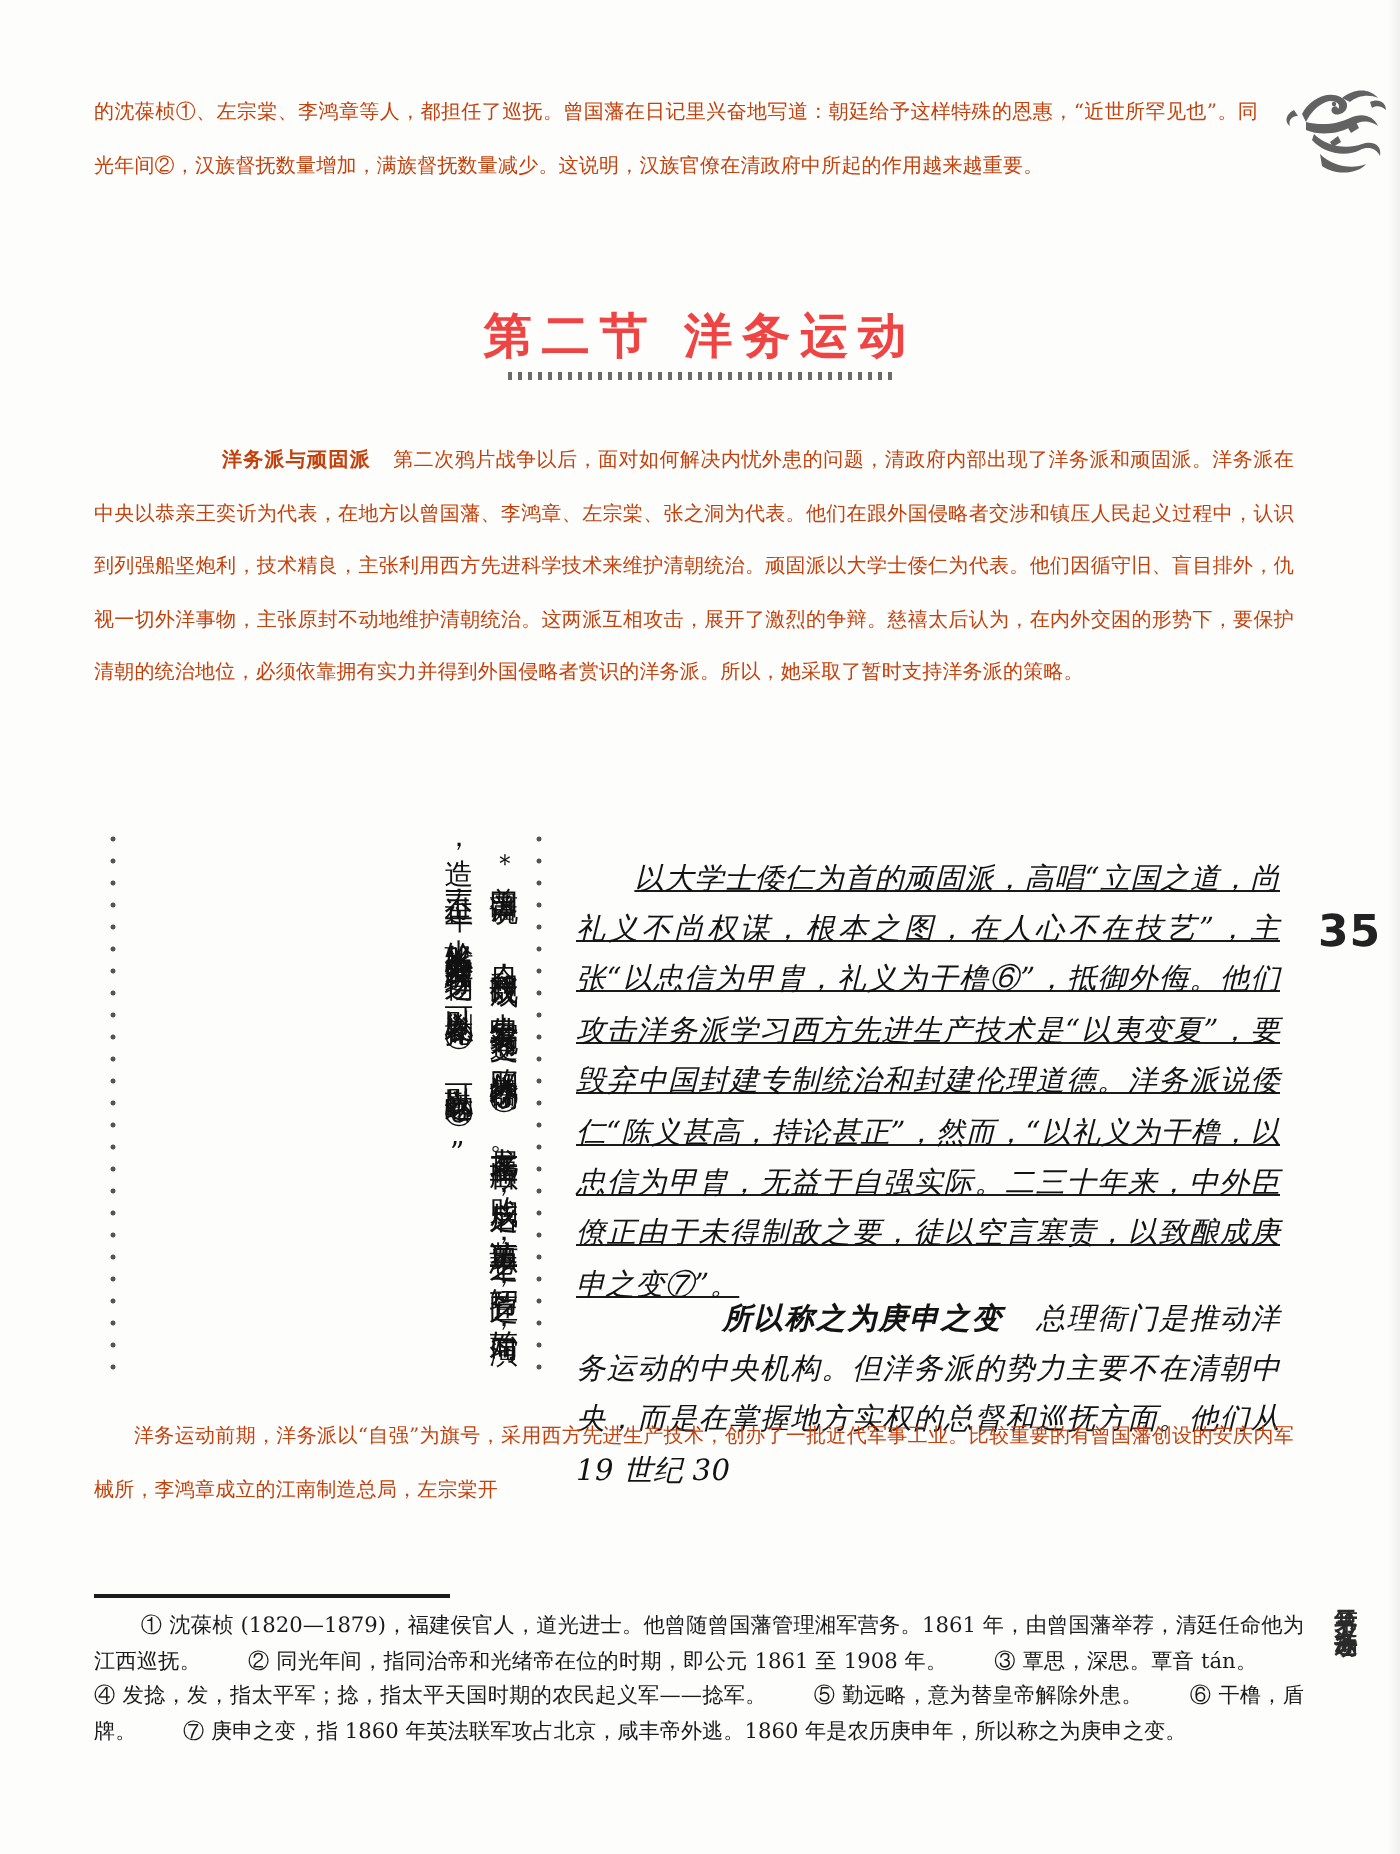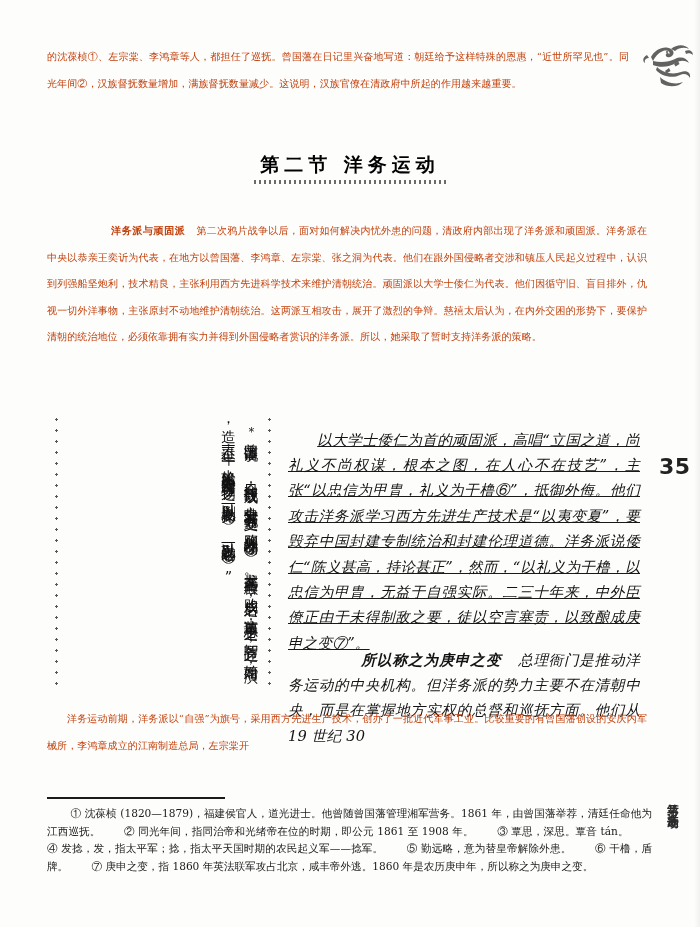--- a/index.html
+++ b/index.html
@@ -63,24 +63,24 @@
   .section-title-wrap {
     position: absolute;
     left: 0;
     top: 152px;
     width: 700px;
     text-align: center;
   }
   .section-title {
     display: inline-block;
     font-family: "DejaVu Sans", "Liberation Sans", sans-serif;
-    font-size: 19px;
+    font-size: 24px;
     font-weight: bold;
     letter-spacing: 5px;
-    color: #000000;
+    color: #ef4444;
     padding: 0 4px 6px 4px;
     position: relative;
   }
   .title-rule {
     position: absolute;
     left: 50%;
     transform: translateX(-50%);
     bottom: 0;
     width: 192px;
     height: 4px;

